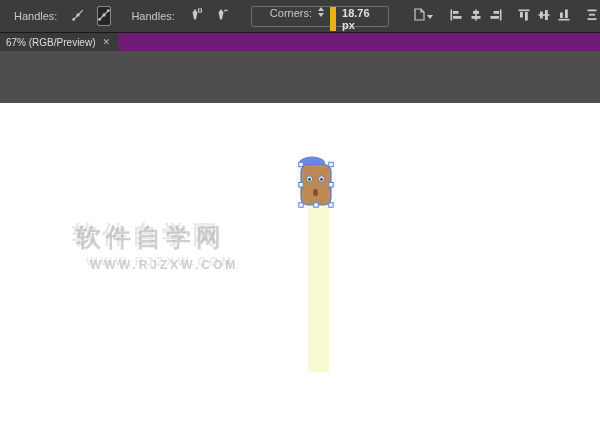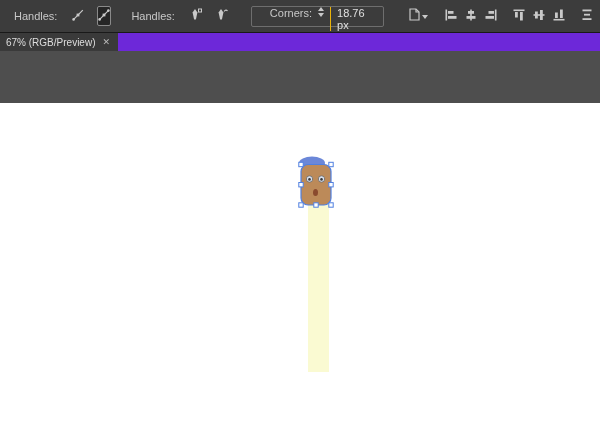--- a/index.html
+++ b/index.html
@@ -12,38 +12,38 @@
     display:flex; align-items:center; padding:0 8px 0 14px; gap:12px; flex:0 0 auto; }
   .tb-label { color:#c8c8c8; font-size:11px; white-space:nowrap; margin-right:2px; }
   .icon-btn { width:20px; height:20px; display:flex; align-items:center; justify-content:center;
     background:transparent; border:1px solid transparent; border-radius:2px; cursor:pointer; }
   .icon-btn.selected { background:#262626; border-color:#8a8a8a; }
   .icon-btn svg { fill:#c9c9c9; stroke:none; }
   .pen svg { fill:#c9c9c9; }
 
   .corners { display:flex; align-items:flex-start; height:21px; border:1px solid #6e6e6e;
     border-radius:2px; padding:0 18px; margin-left:10px; gap:6px; background:#3c3c3c; }
-  .corners .val { color:#e0e0e0; font-size:11px; border-left:1px solid #eab308; padding-left:6px; }
+  .corners .val { color:#e0e0e0; font-size:11px; border-left:6px solid #eab308; padding-left:6px;font-weight:bold; }
   .stepper { display:flex; flex-direction:column; gap:2px; align-items:center; cursor:pointer; }
   .tri-up { width:0; height:0; border-left:3.5px solid transparent; border-right:3.5px solid transparent;
     border-bottom:4px solid #c9c9c9; }
   .tri-down { width:0; height:0; border-left:3.5px solid transparent; border-right:3.5px solid transparent;
     border-top:4px solid #c9c9c9; }
 
   .doc-dd { display:flex; align-items:center; gap:2px; margin-left:10px; cursor:pointer;
     padding:2px 3px; border-radius:2px; }
   .chev { width:0; height:0; border-left:3.5px solid transparent; border-right:3.5px solid transparent;
     border-top:4px solid #c9c9c9; margin-top:2px; }
 
   .align-wrap { margin-left:auto; display:flex; align-items:center; gap:11px; padding-right:2px; }
   .align-group { display:flex; align-items:center; gap:3px; }
   .align-group .icon-btn { width:17px; height:18px; }
 
   
-  .tabbar { height:18px; background:#6d28d9; display:flex; align-items:stretch; flex:0 0 auto;text-align:center; }
+  .tabbar { height:18px; background:#701a75; display:flex; align-items:stretch; flex:0 0 auto;text-align:center; }
   .tab { background:#3a3a3a; display:flex; align-items:center; gap:7px; padding:0 8px 0 6px;
     cursor:pointer; }
   .tab-title { color:#dedede; font-size:10px; white-space:nowrap; }
   .tab-close { color:#bbbbbb; font-size:9px; cursor:pointer; line-height:1; }
 
   
   .pasteboard { height:52px; background:#4e4e4e; flex:0 0 auto; }
   .canvas { flex:1 1 auto; background:#ffffff; position:relative; }
 
   .watermark { position:absolute; left:76px; top:118px; pointer-events:none; }
@@ -216,20 +216,24 @@
     <div class="tab">
       <span class="tab-title">67% (RGB/Preview)</span>
       <span class="tab-close">✕</span>
     </div>
   </div>
 
   <div class="pasteboard"></div>
 
   <div class="canvas">
 
+    <div class="watermark">
+      <div class="wm1">软件自学网</div>
+      <div class="wm2">WWW.RJZXW.COM</div>
+    </div>
 
     <svg class="artwork" width="600" height="332" viewBox="0 0 600 332">
 
       <rect x="308" y="101" width="21" height="168" fill="#fafad2"></rect>
 
       <ellipse cx="312" cy="60" rx="13" ry="6.5" fill="#6b87d8"></ellipse>
 
       <rect x="301" y="61.5" width="30" height="40.5" rx="7" stroke-width="1.2" fill="#bc8a59" stroke="#4f7fe0"></rect>
 
       <circle cx="309.5" cy="76" r="3.2" stroke="#5a5a5a" stroke-width="0.7" fill="#d9dfeb"></circle>

